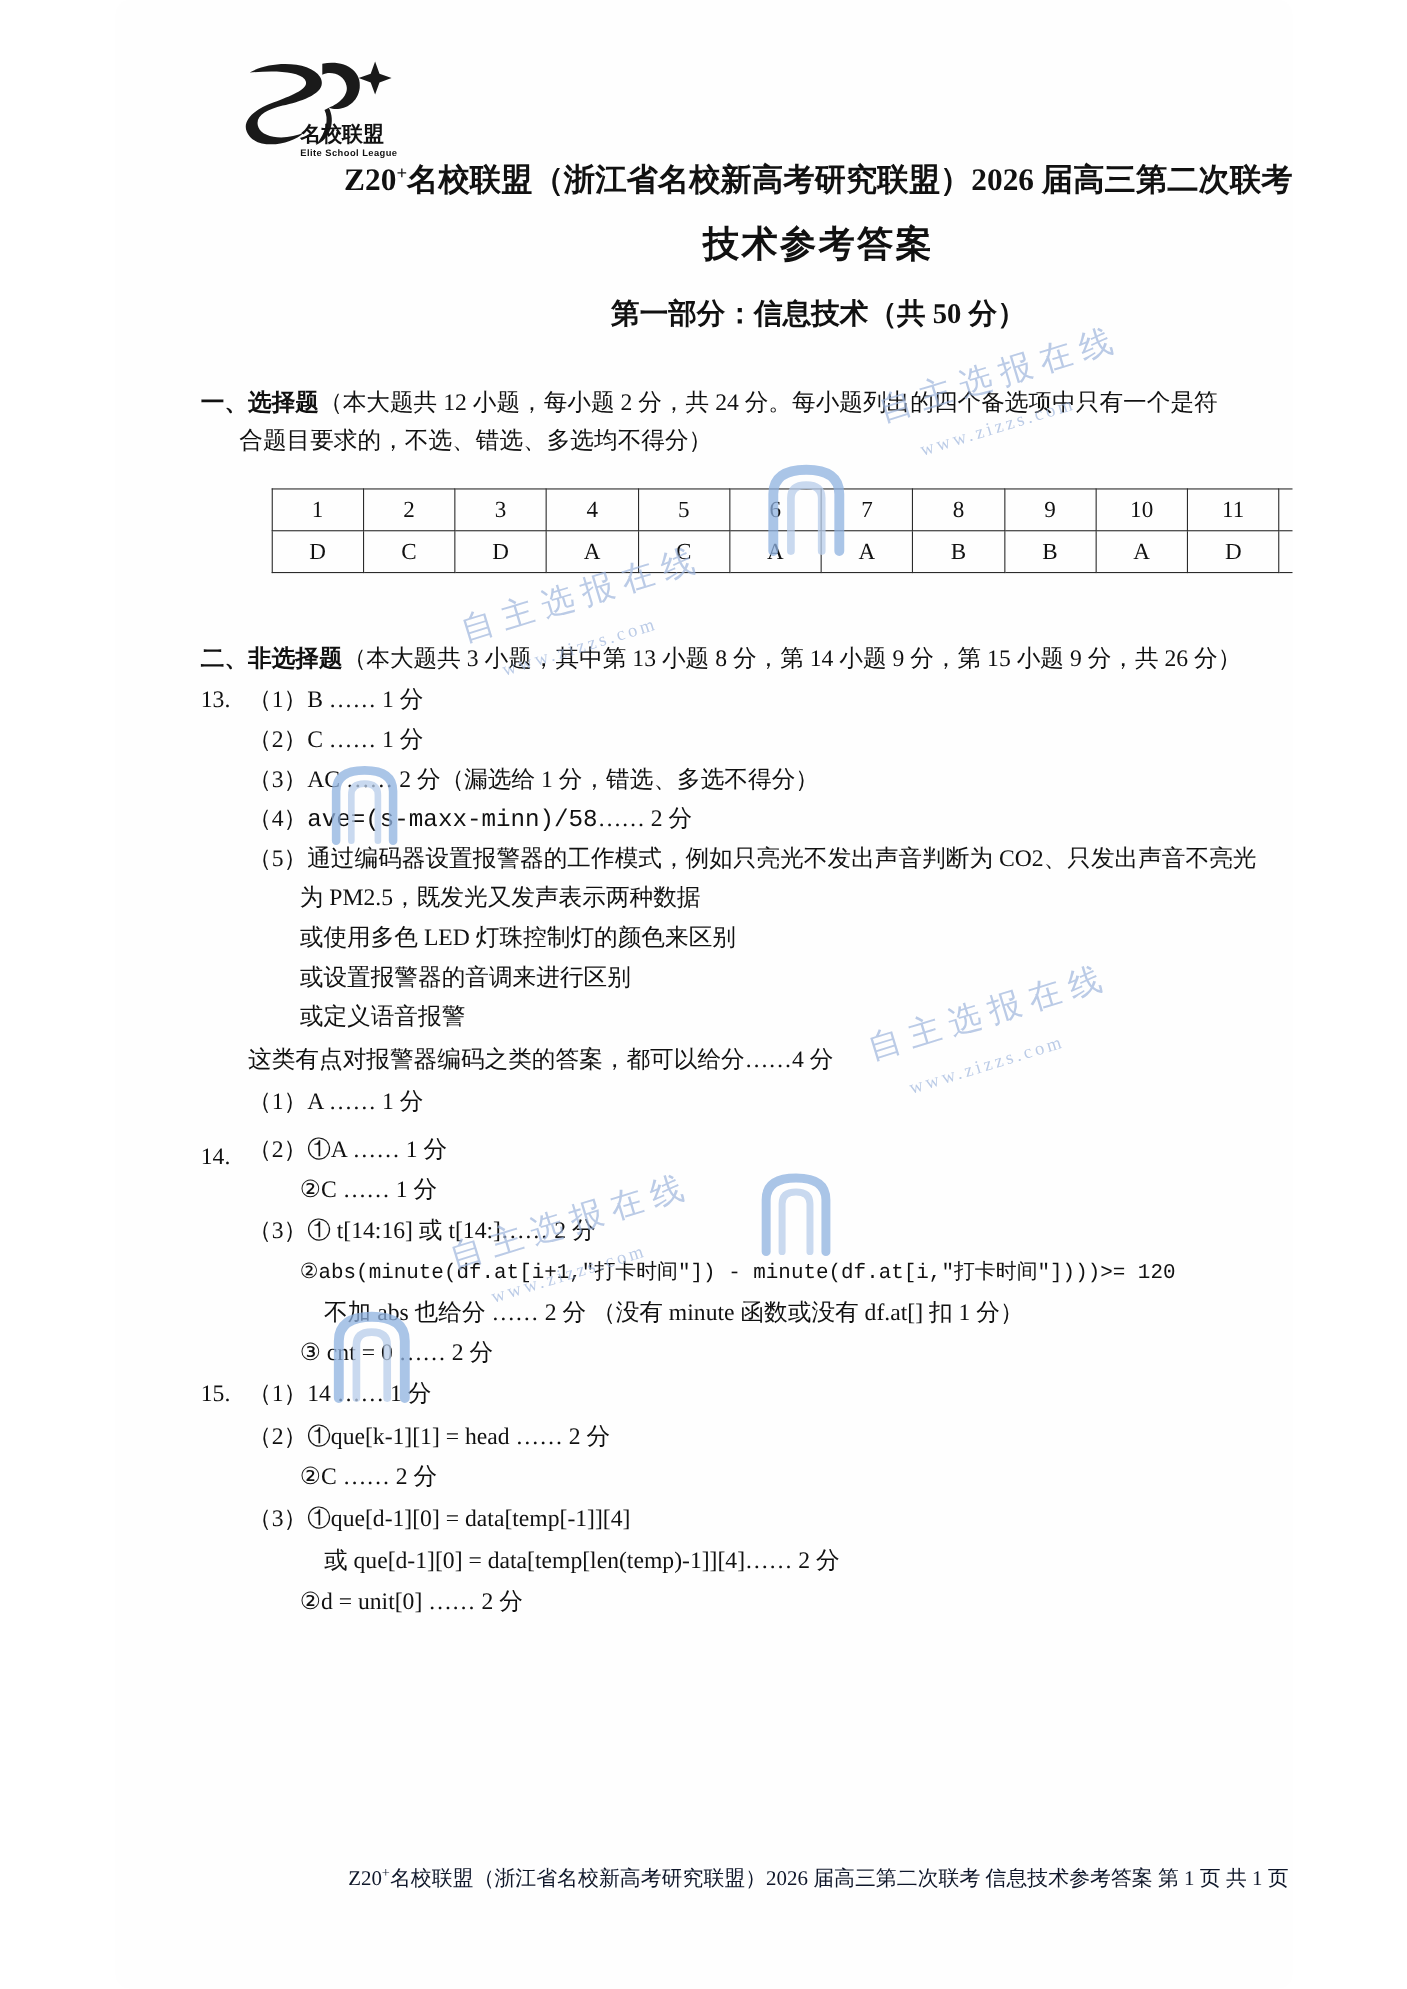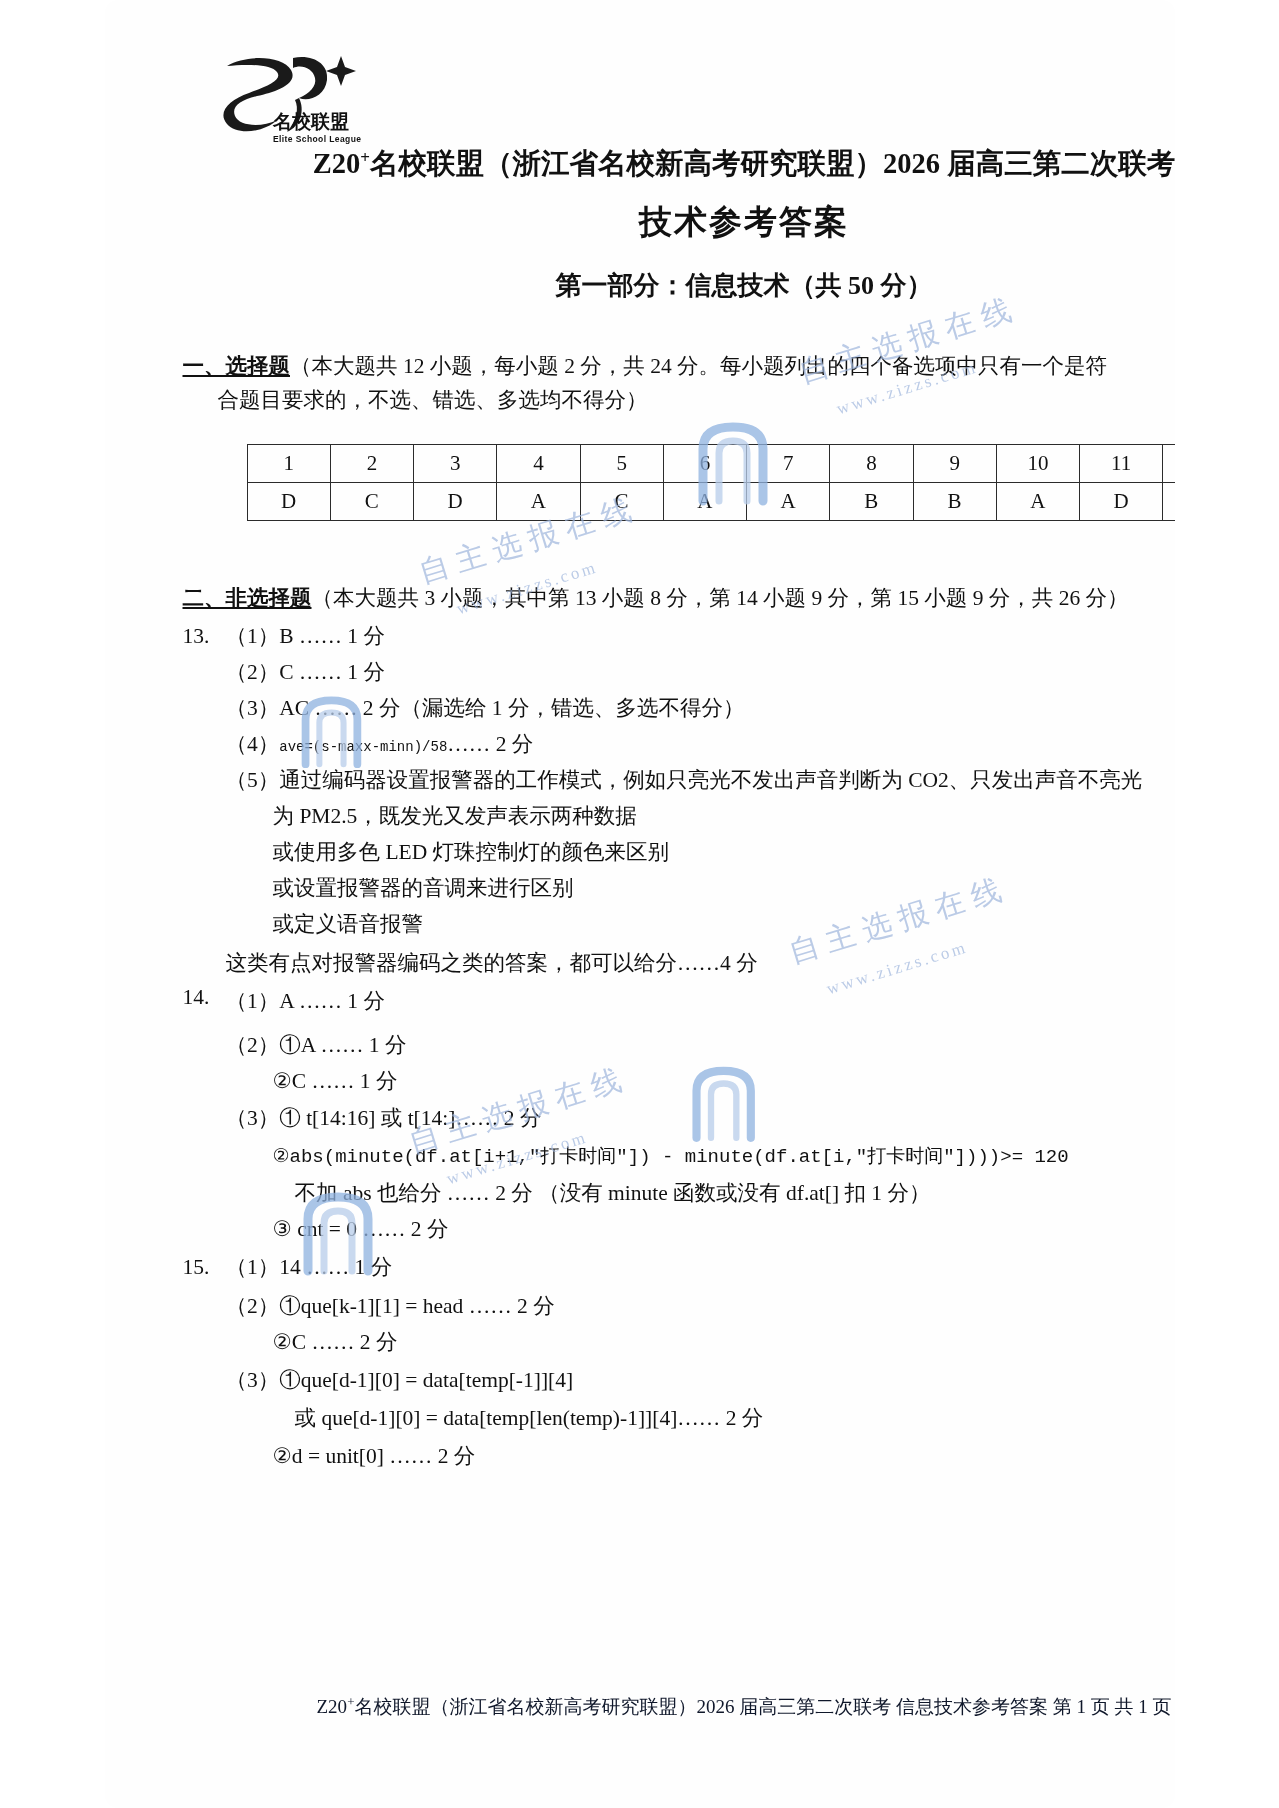--- a/index.html
+++ b/index.html
@@ -71,24 +71,24 @@
     font-weight: bold;
   }
 
   
   .blk {
     position: absolute;
     font-size: 21.5px;
     line-height: 36px;
     white-space: nowrap;
   }
-  .bold { font-weight: bold; text-decoration: underline; }
+  .bold { font-weight: bold; }
   .mono {
     font-family: "Liberation Mono","DejaVu Sans Mono",monospace;
-    font-size: 14px;
+    font-size: 22px;
   }
   .sec-head {
     position: absolute;
     font-size: 21.5px;
     line-height: 34px;
   }
 
   
   .ans-table {
     position: absolute;
@@ -223,21 +223,21 @@
     <div class="blk" style="left:121px; top:726px;">
       <span>（4）</span><span class="mono">ave=(s-maxx-minn)/58</span><span>…… 2 分</span>
     </div>
     <div class="blk" style="left:121px; top:762px;">（5）通过编码器设置报警器的工作模式，例如只亮光不发出声音判断为 CO2、只发出声音不亮光</div>
     <div class="blk" style="left:168px; top:798px;text-align:center;">为 PM2.5，既发光又发声表示两种数据</div>
     <div class="blk" style="left:168px; top:834px;">或使用多色 LED 灯珠控制灯的颜色来区别</div>
     <div class="blk" style="left:168px; top:870px;">或设置报警器的音调来进行区别</div>
     <div class="blk" style="left:168px; top:906px;">或定义语音报警</div>
     <div class="blk" style="left:121px; top:945px;">这类有点对报警器编码之类的答案，都可以给分……4 分</div>
 
-    <div class="blk" style="left:78px; top:979px;">14.</div>
+    <div class="blk" style="left:78px; top:1033px;">14.</div>
     <div class="blk" style="left:121px; top:983px;">（1）A …… 1 分</div>
     <div class="blk" style="left:121px; top:1027px;">（2）①A …… 1 分</div>
     <div class="blk" style="left:168px; top:1063px;">②C …… 1 分</div>
     <div class="blk" style="left:121px; top:1100px;">（3）① t[14:16] 或 t[14:]…… 2 分</div>
     <div class="blk mono" style="left:168px; top:1139px; font-size:19px;">②abs(minute(df.at[i+1,"打卡时间"]) - minute(df.at[i,"打卡时间"])))&gt;= 120</div>
     <div class="blk" style="left:190px; top:1175px;">不加 abs 也给分 …… 2 分 （没有 minute 函数或没有 df.at[] 扣 1 分）</div>
     <div class="blk" style="left:168px; top:1211px;">③ cnt = 0 …… 2 分</div>
 
     <div class="blk" style="left:78px; top:1249px;">15.</div>
     <div class="blk" style="left:121px; top:1249px;">（1）14 …… 1 分</div>

